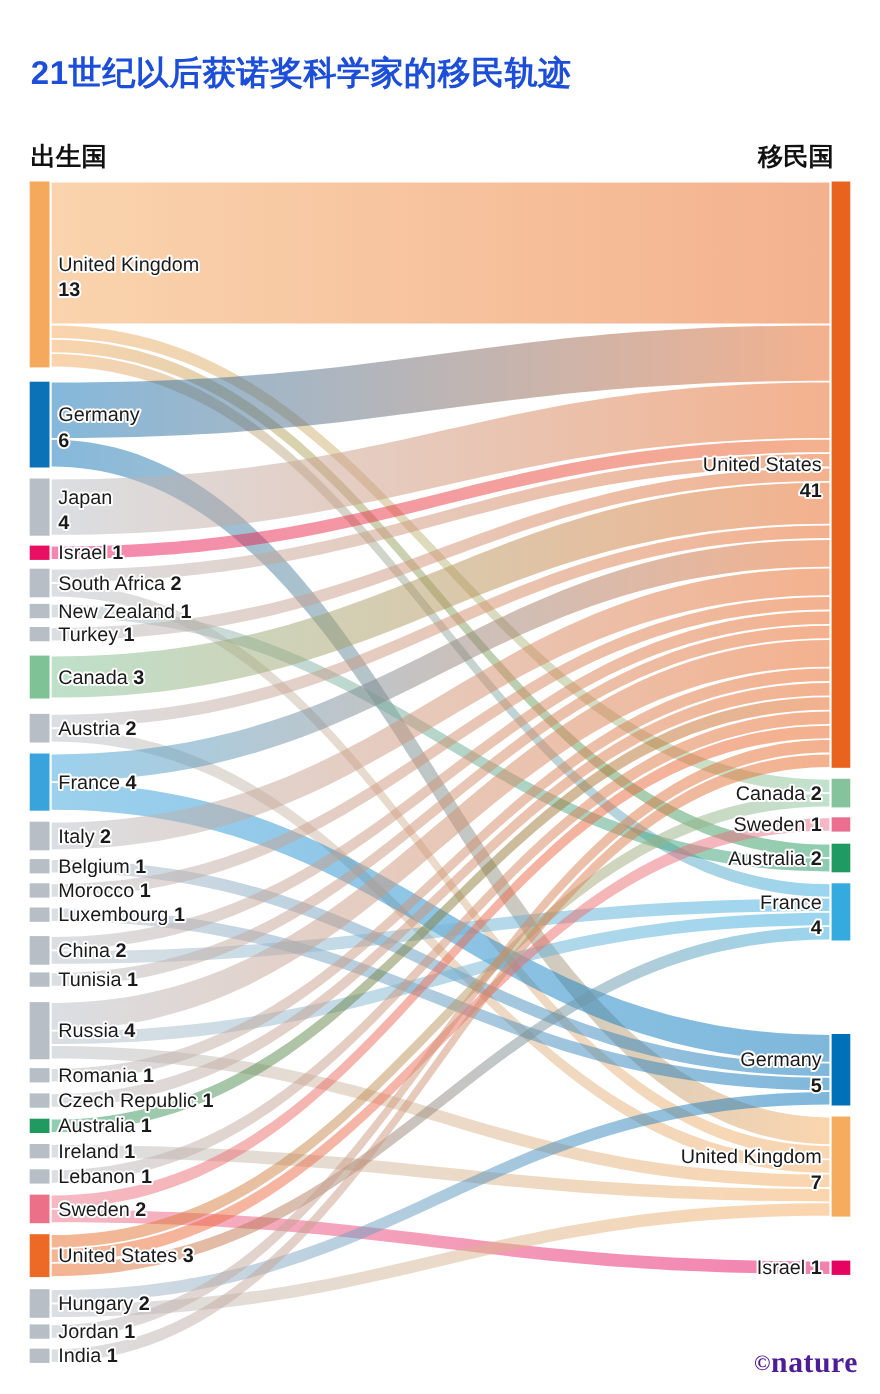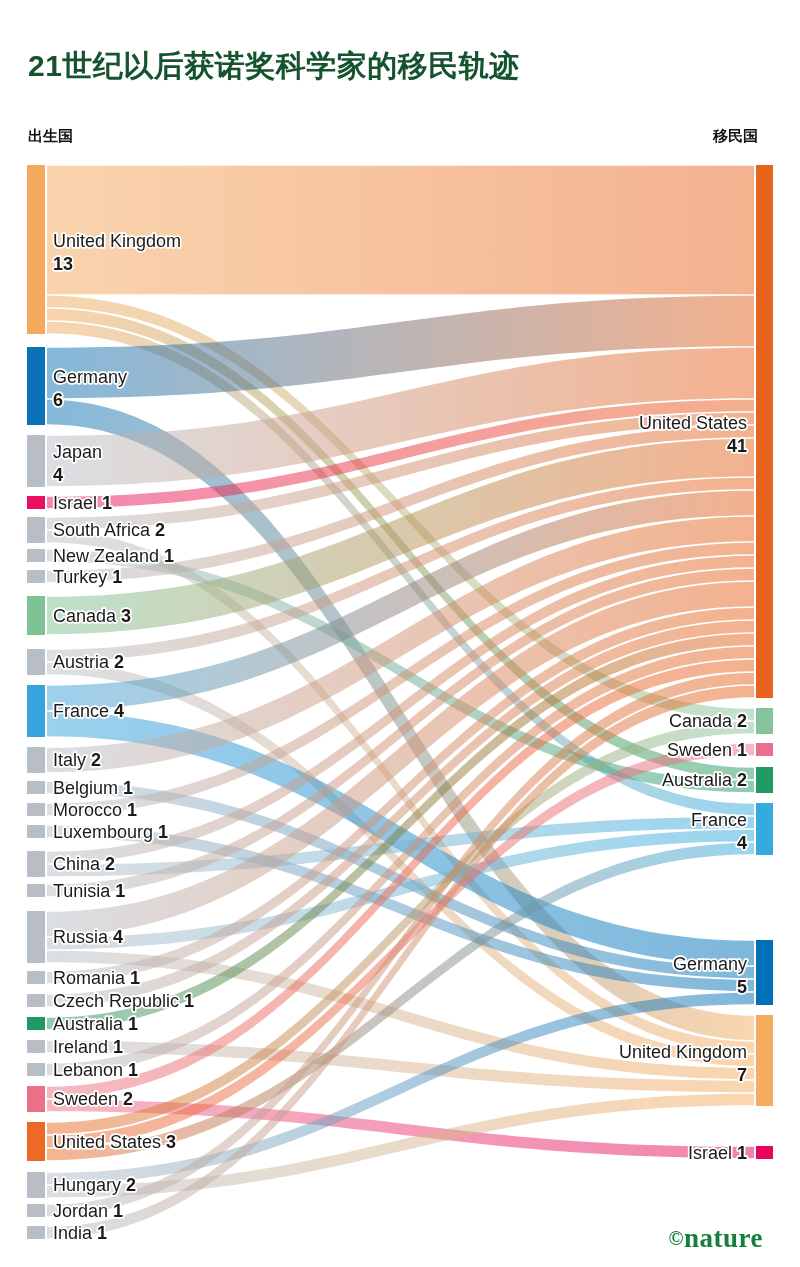--- a/index.html
+++ b/index.html
@@ -1,21 +1,21 @@
 <!DOCTYPE html>
 <html><head>
 <meta charset="utf-8">
 <style>
   html,body{margin:0;padding:0;background:#fff;font-family:"Liberation Sans",sans-serif;}
   #page{position:relative;width:800px;height:1267px;background:#fff;overflow:hidden;}
-  .title{position:absolute;left:28px;top:46px;font-size:30px;font-weight:700;color:#14532d;letter-spacing:0.5px;}
-  .col-header{position:absolute;top:127px;font-size:15px;font-weight:700;color:#111;}
+  .title{position:absolute;left:28px;top:46px;font-size:30px;font-weight:700;color:#1d4ed8;letter-spacing:0.5px;}
+  .col-header{position:absolute;top:127px;font-size:23px;font-weight:700;color:#111;}
   .col-header.left{left:28px;}
   .col-header.right{right:42px;}
-  .watermark{position:absolute;right:37px;bottom:13px;font-family:"Liberation Serif",serif;font-weight:700;font-size:27px;color:#15803d;letter-spacing:0.5px;}
+  .watermark{position:absolute;right:20px;bottom:13px;font-family:"Liberation Serif",serif;font-weight:700;font-size:27px;color:#4c1d95;letter-spacing:0.5px;}
   .watermark .copy{font-size:20px;position:relative;top:-2px;}
   svg text{font-family:"Liberation Sans",sans-serif;}
   .halo{paint-order:stroke;stroke:#ffffff;stroke-width:3.5px;stroke-linejoin:round;}
 </style>
 </head>
 <body>
 
 <div id="page">
   <div class="title">21世纪以后获诺奖科学家的移民轨迹</div>
   <div class="col-header left">出生国</div>

